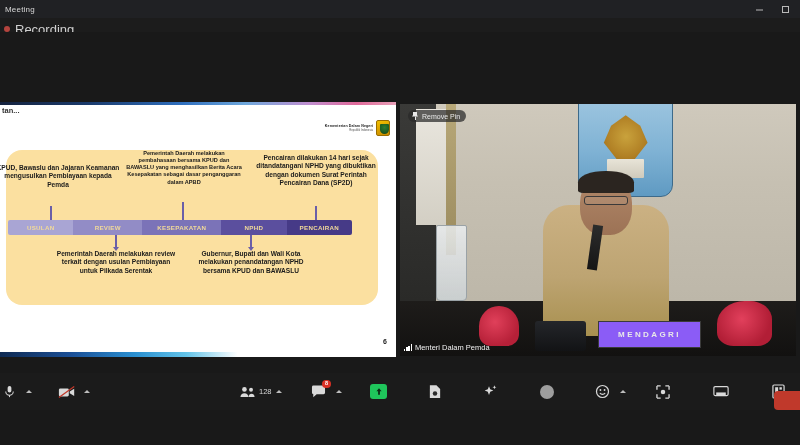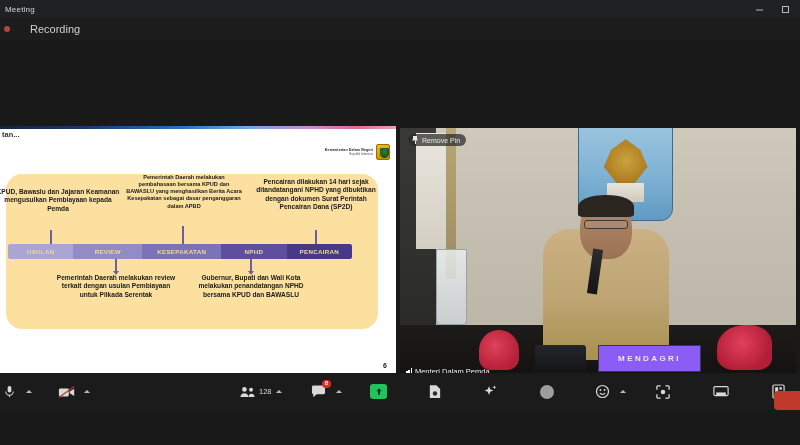--- a/index.html
+++ b/index.html
@@ -37,25 +37,25 @@
   
   .recbar {
     position: absolute; left: 0; top: 18px; width: 800px; height: 22px;
     display: flex; align-items: center;
     background: #1c1c1c;
   }
   .rec-dot {
     width: 6px; height: 6px; border-radius: 50%; background: #b4443e;
     margin-left: 4px; flex: 0 0 auto;
   }
-  .rec-label { font-size: 11px; color: #cfcfcf; margin-left: 20px; }
+  .rec-label { font-size: 13px; color: #cfcfcf; margin-left: 5px; }
 
   
   .stage {
-    position: absolute; left: 0; top: 56px; width: 800px; height: 368px;
+    position: absolute; left: 0; top: 32px; width: 800px; height: 368px;
     background: #191919;
   }
 
   
   .share {
     position: absolute; left: 0; top: 70px;
     width: 396px; height: 255px;
     background: #ffffff;
     overflow: hidden;
   }

